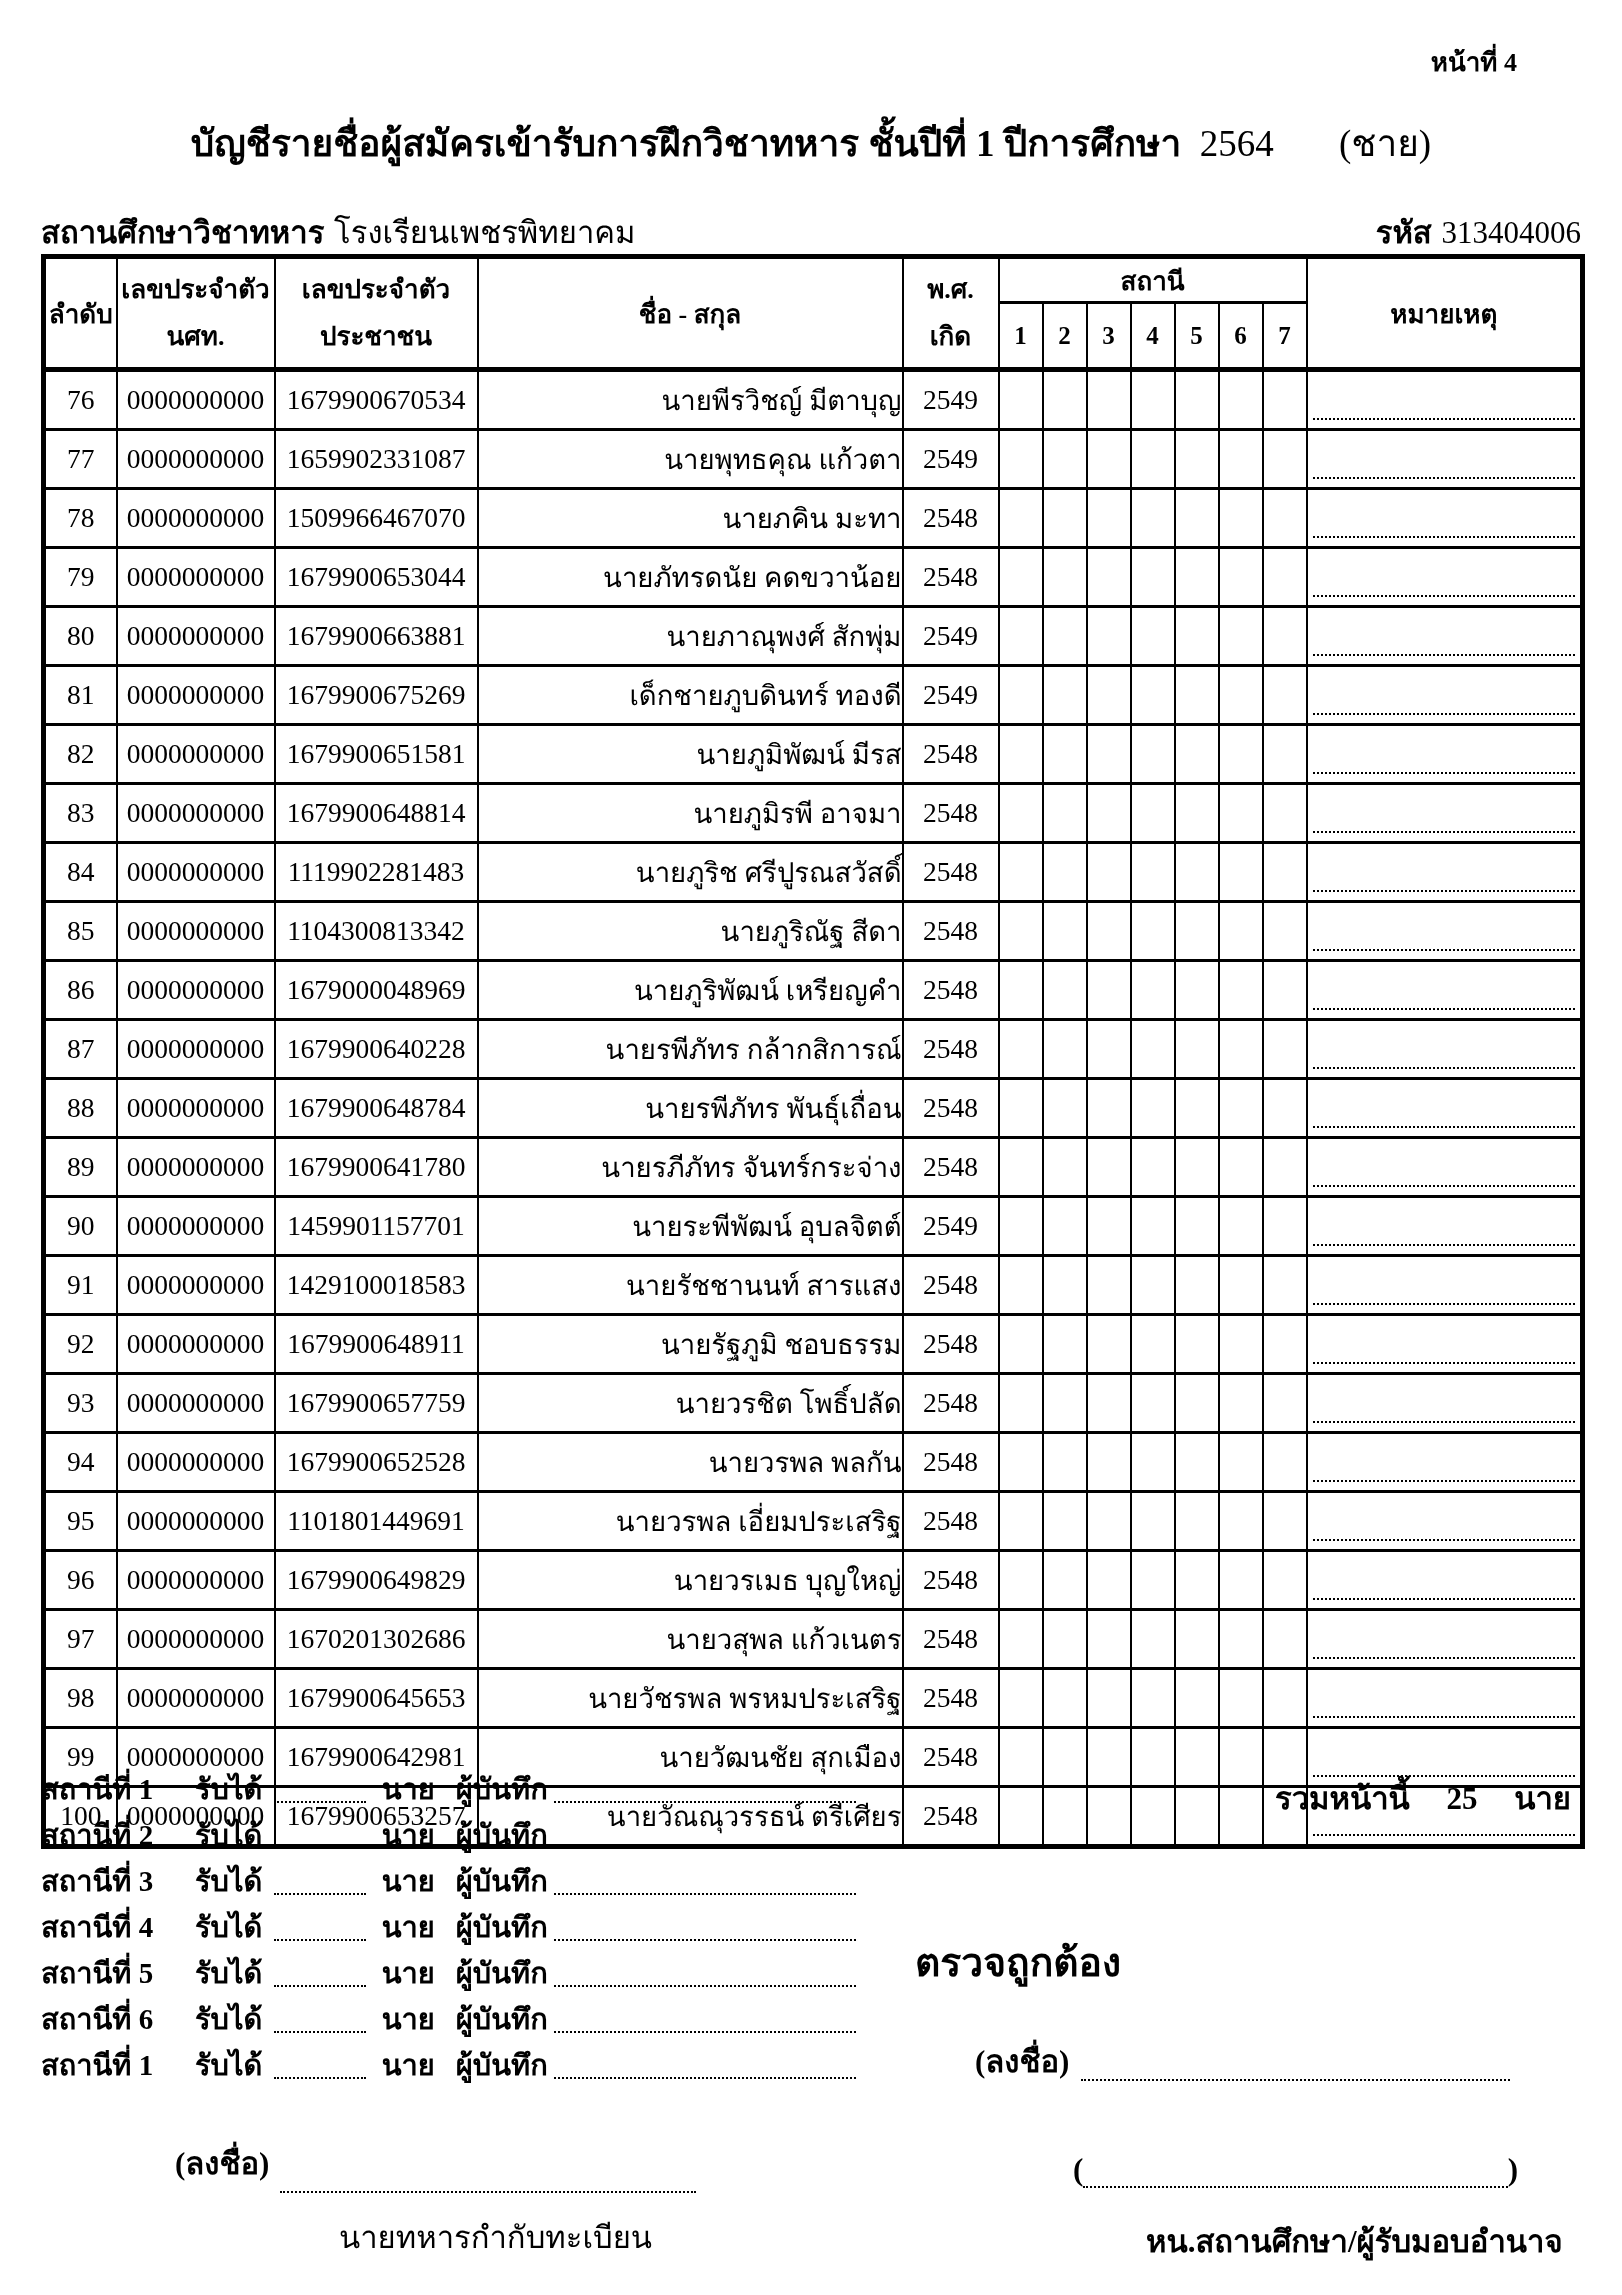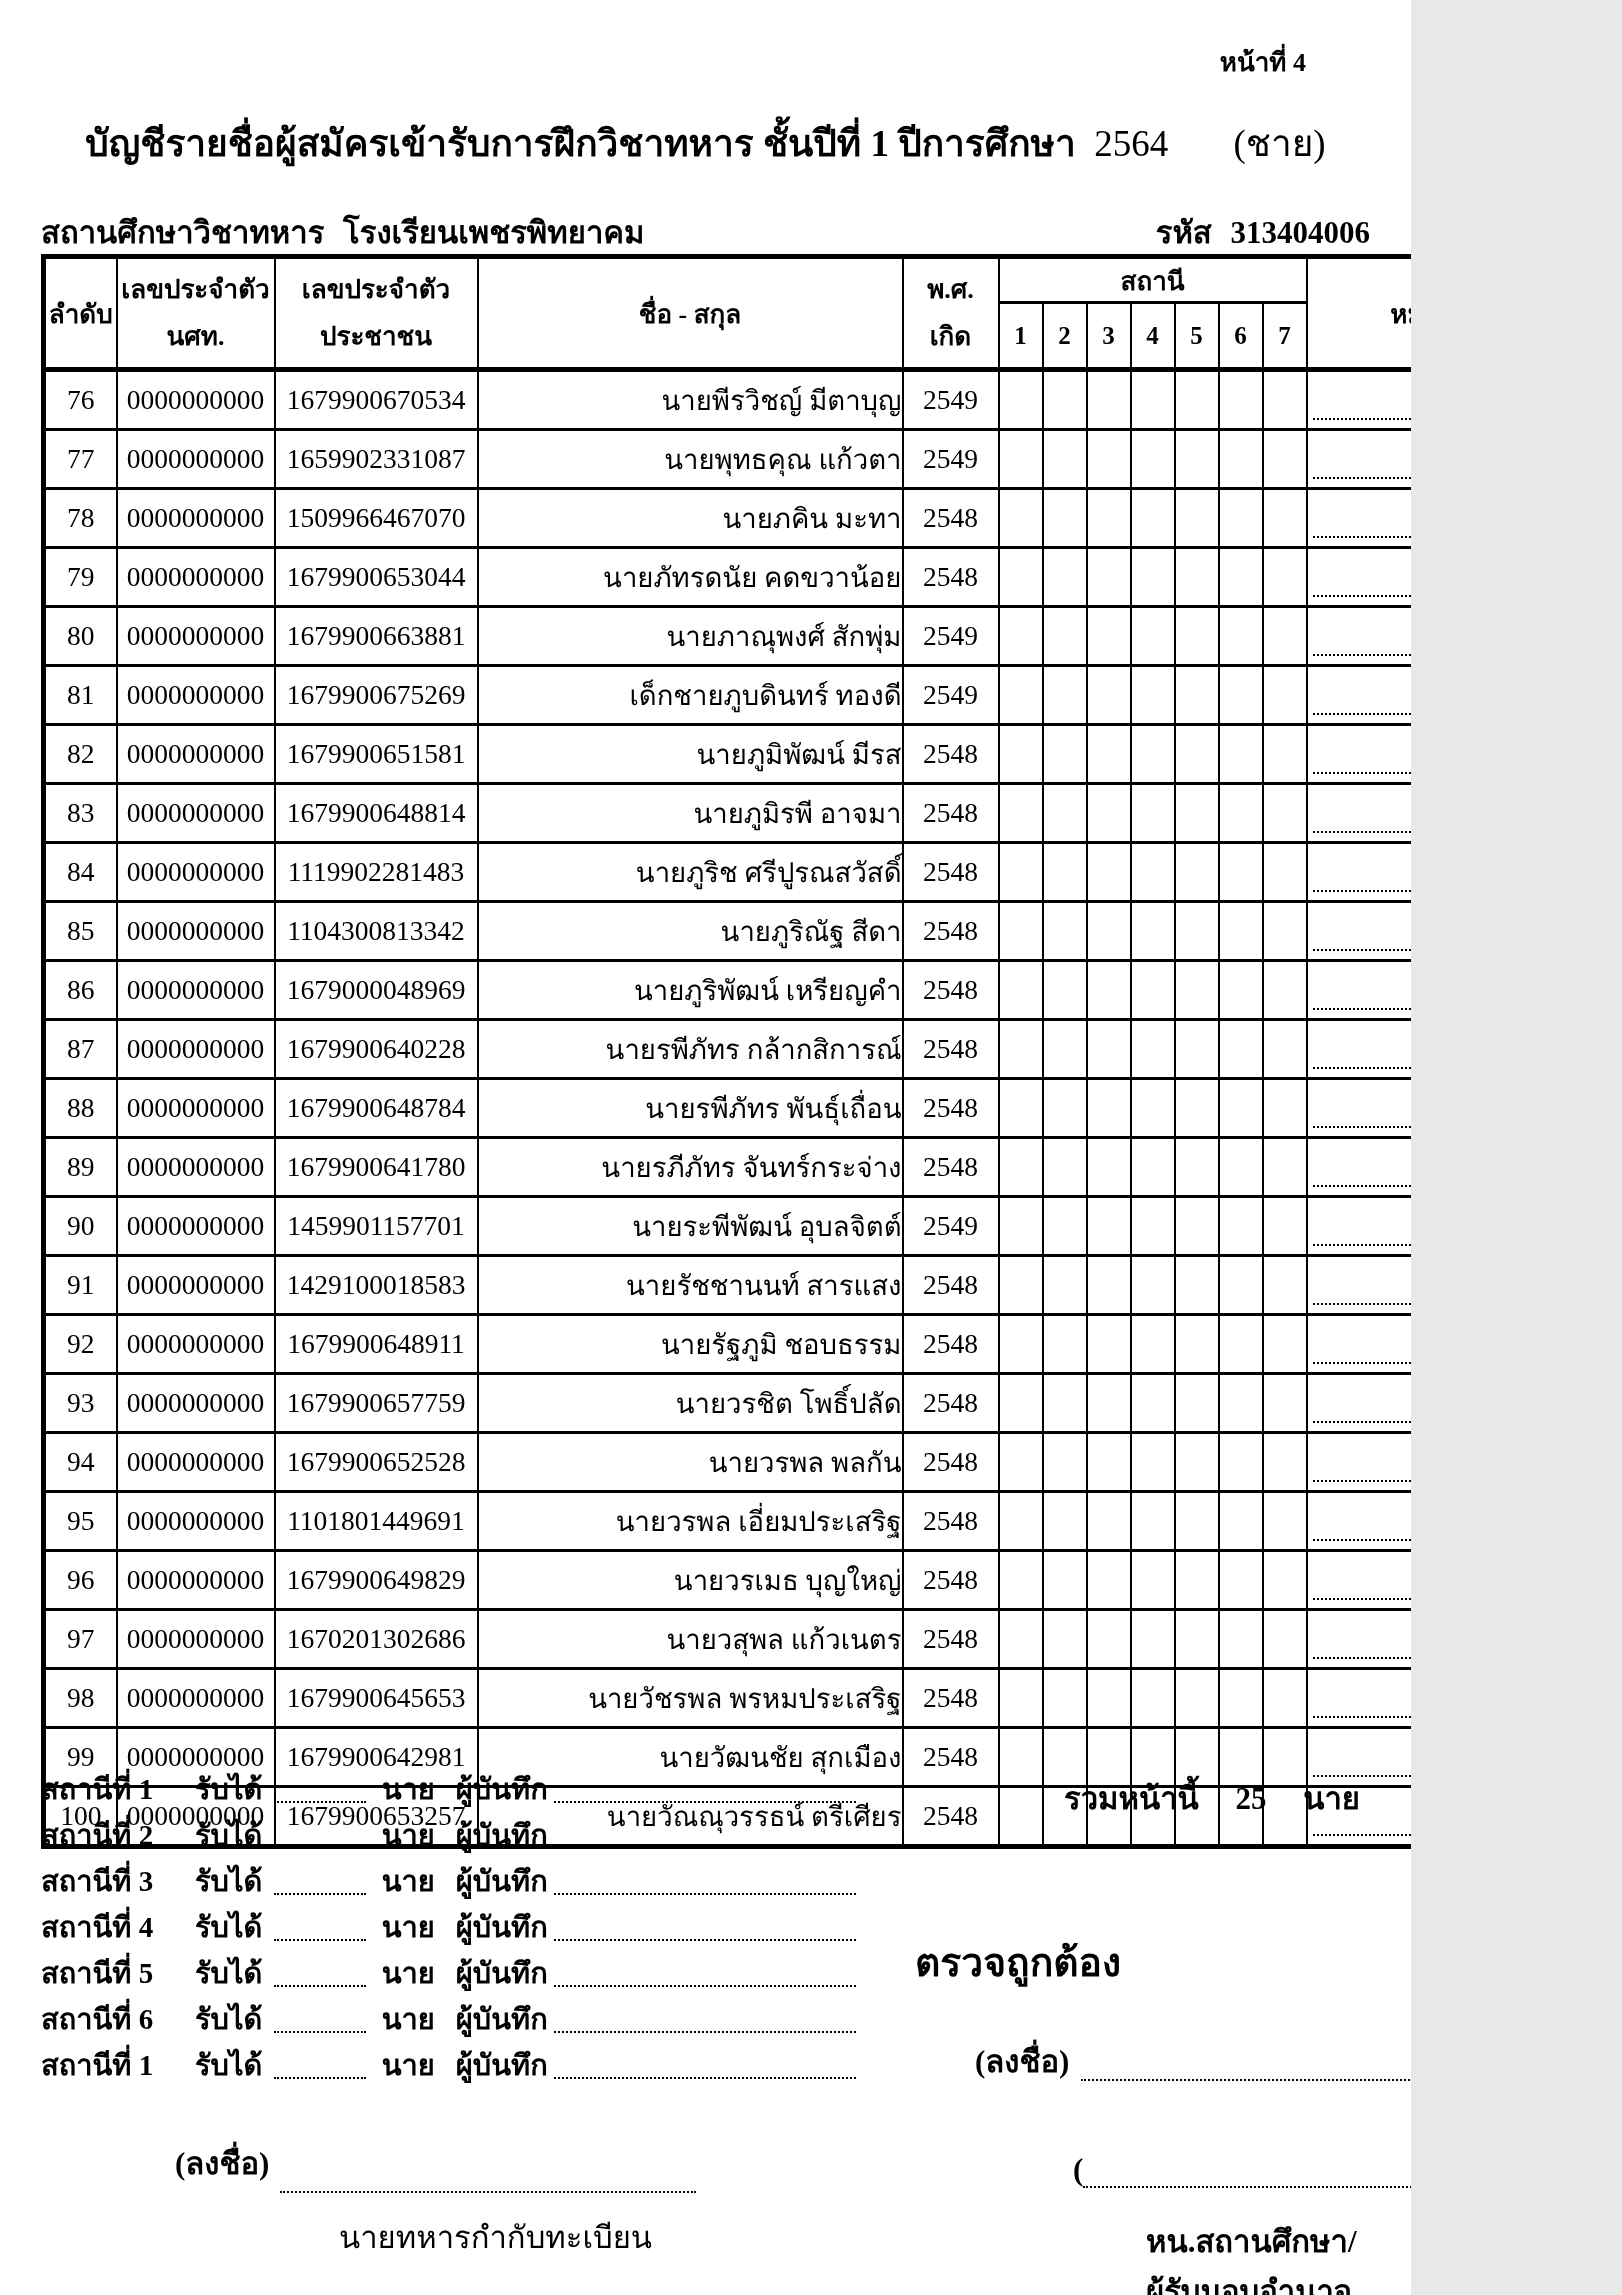--- a/index.html
+++ b/index.html
@@ -1,18 +1,18 @@
 <!DOCTYPE html>
 <html style="font-size:10.5px"><head>
 <meta charset="utf-8">
 <style>
   html,body { margin:0; padding:0; background:#e8e8e8; }
   .page {
     position:relative;
-    width:1411px; height:2295px;
+    width:1622px; height:2295px;
     background:#ffffff;
     color:#000;
     font-family:"Liberation Serif", serif;
     overflow:hidden;
   }
 
   
   .page-label {
     position:absolute; top:41px; right:105px;
     font-size:26px; font-weight:bold;
@@ -24,21 +24,21 @@
   }
   .doc-title .year { font-weight:normal; margin-left:9.2px; }
   .doc-title .gender { font-weight:normal; margin-left:56px; }
 
   .subheader {
     position:absolute; top:207px; left:41px; right:41px;
     font-size:31px; display:flex; justify-content:space-between;
     white-space:nowrap;
   }
   .subheader .lbl { font-weight:bold; }
-  .subheader .val { font-weight:bold; margin-left:11px; }
+  .subheader .val { font-weight:normal; margin-left:2px; }
 
   
   table.roster {
     position:absolute; top:254px; left:41px;
     width:1542px;
     border-collapse:collapse; table-layout:fixed;
     border:5.2px solid #000;
   }
   table.roster th, table.roster td {
     border:2.6px solid #000;

